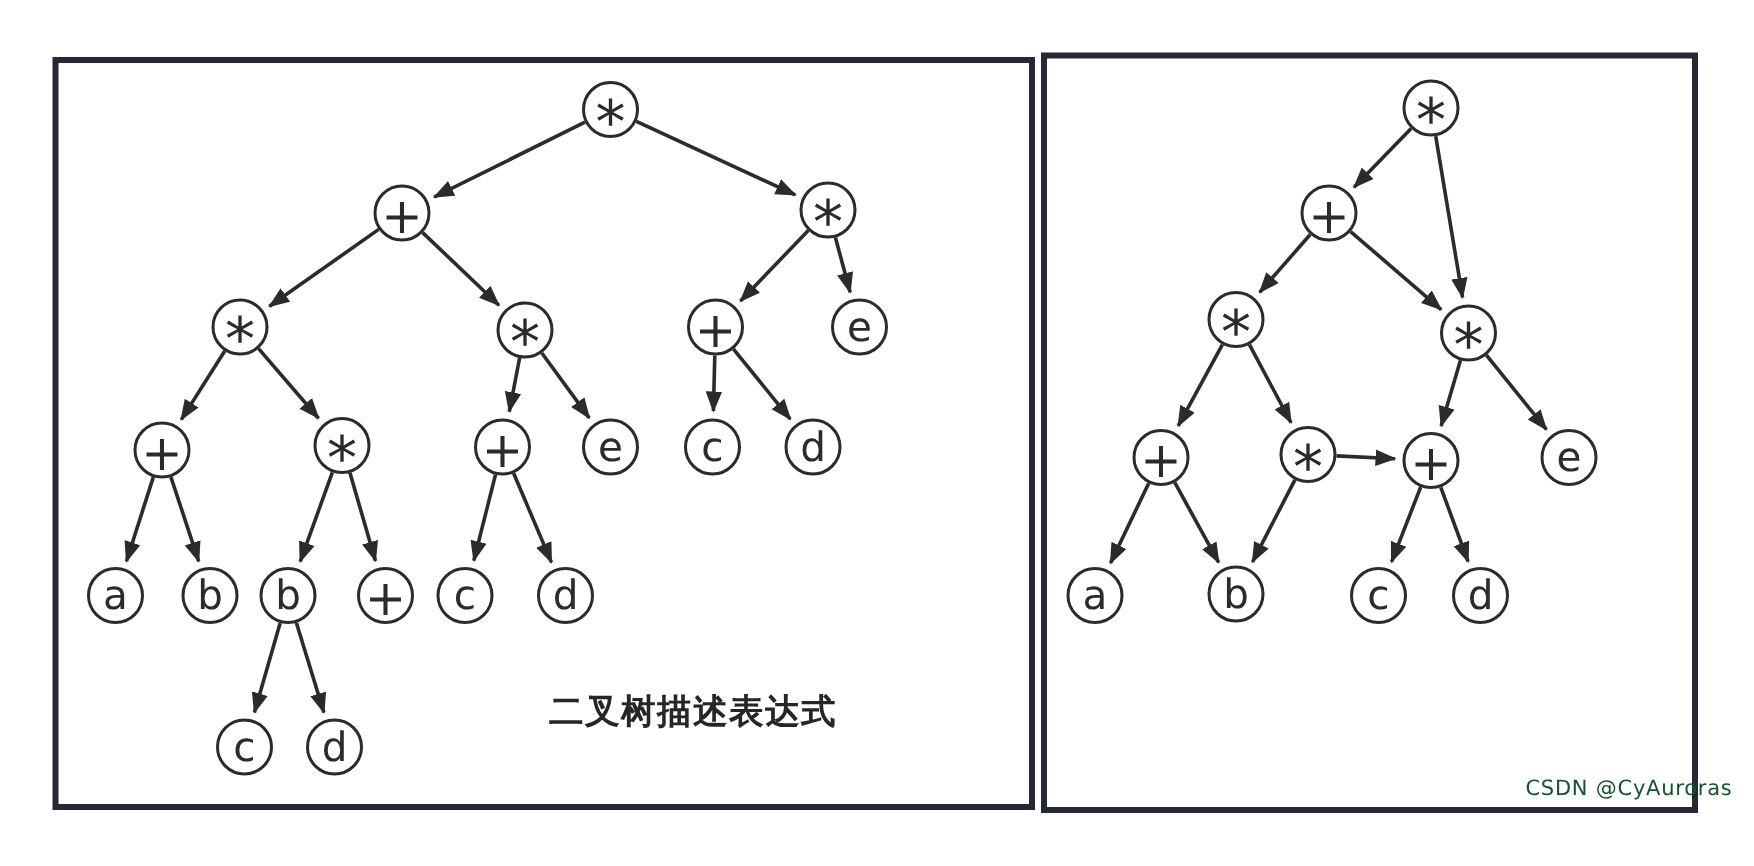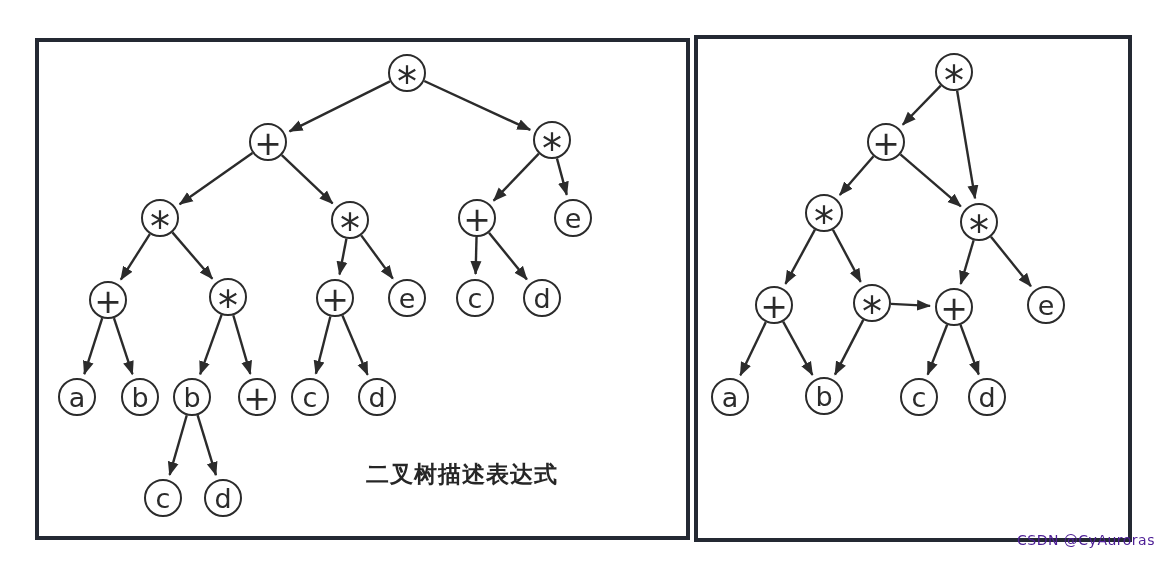--- a/index.html
+++ b/index.html
@@ -22,21 +22,21 @@
   .node.star .glyph{transform:translateY(9px);}
   .node.plus{font-size:33px;}
   .node.plus .glyph{transform:translateY(1px);}
   .caption{
     position:absolute;font-weight:bold;color:#262626;font-size:23px;
     text-align:center;white-space:nowrap;letter-spacing:1px;
   }
   .caption.left-cap{left:342px;top:459px;width:240px;font-family:Liberation Serif, serif;}
   .caption.right-cap{left:780px;top:460px;width:280px;}
   .watermark{
-    position:absolute;right:14px;top:532px;font-size:14px;color:#4c1d95;
+    position:absolute;right:14px;top:518px;font-size:14px;color:#14532d;
     letter-spacing:0.5px;
     margin-left:12px;
   }
 </style>
 </head>
 <body>
 
 <div class="screen">
 
   <div class="panel left"></div>

